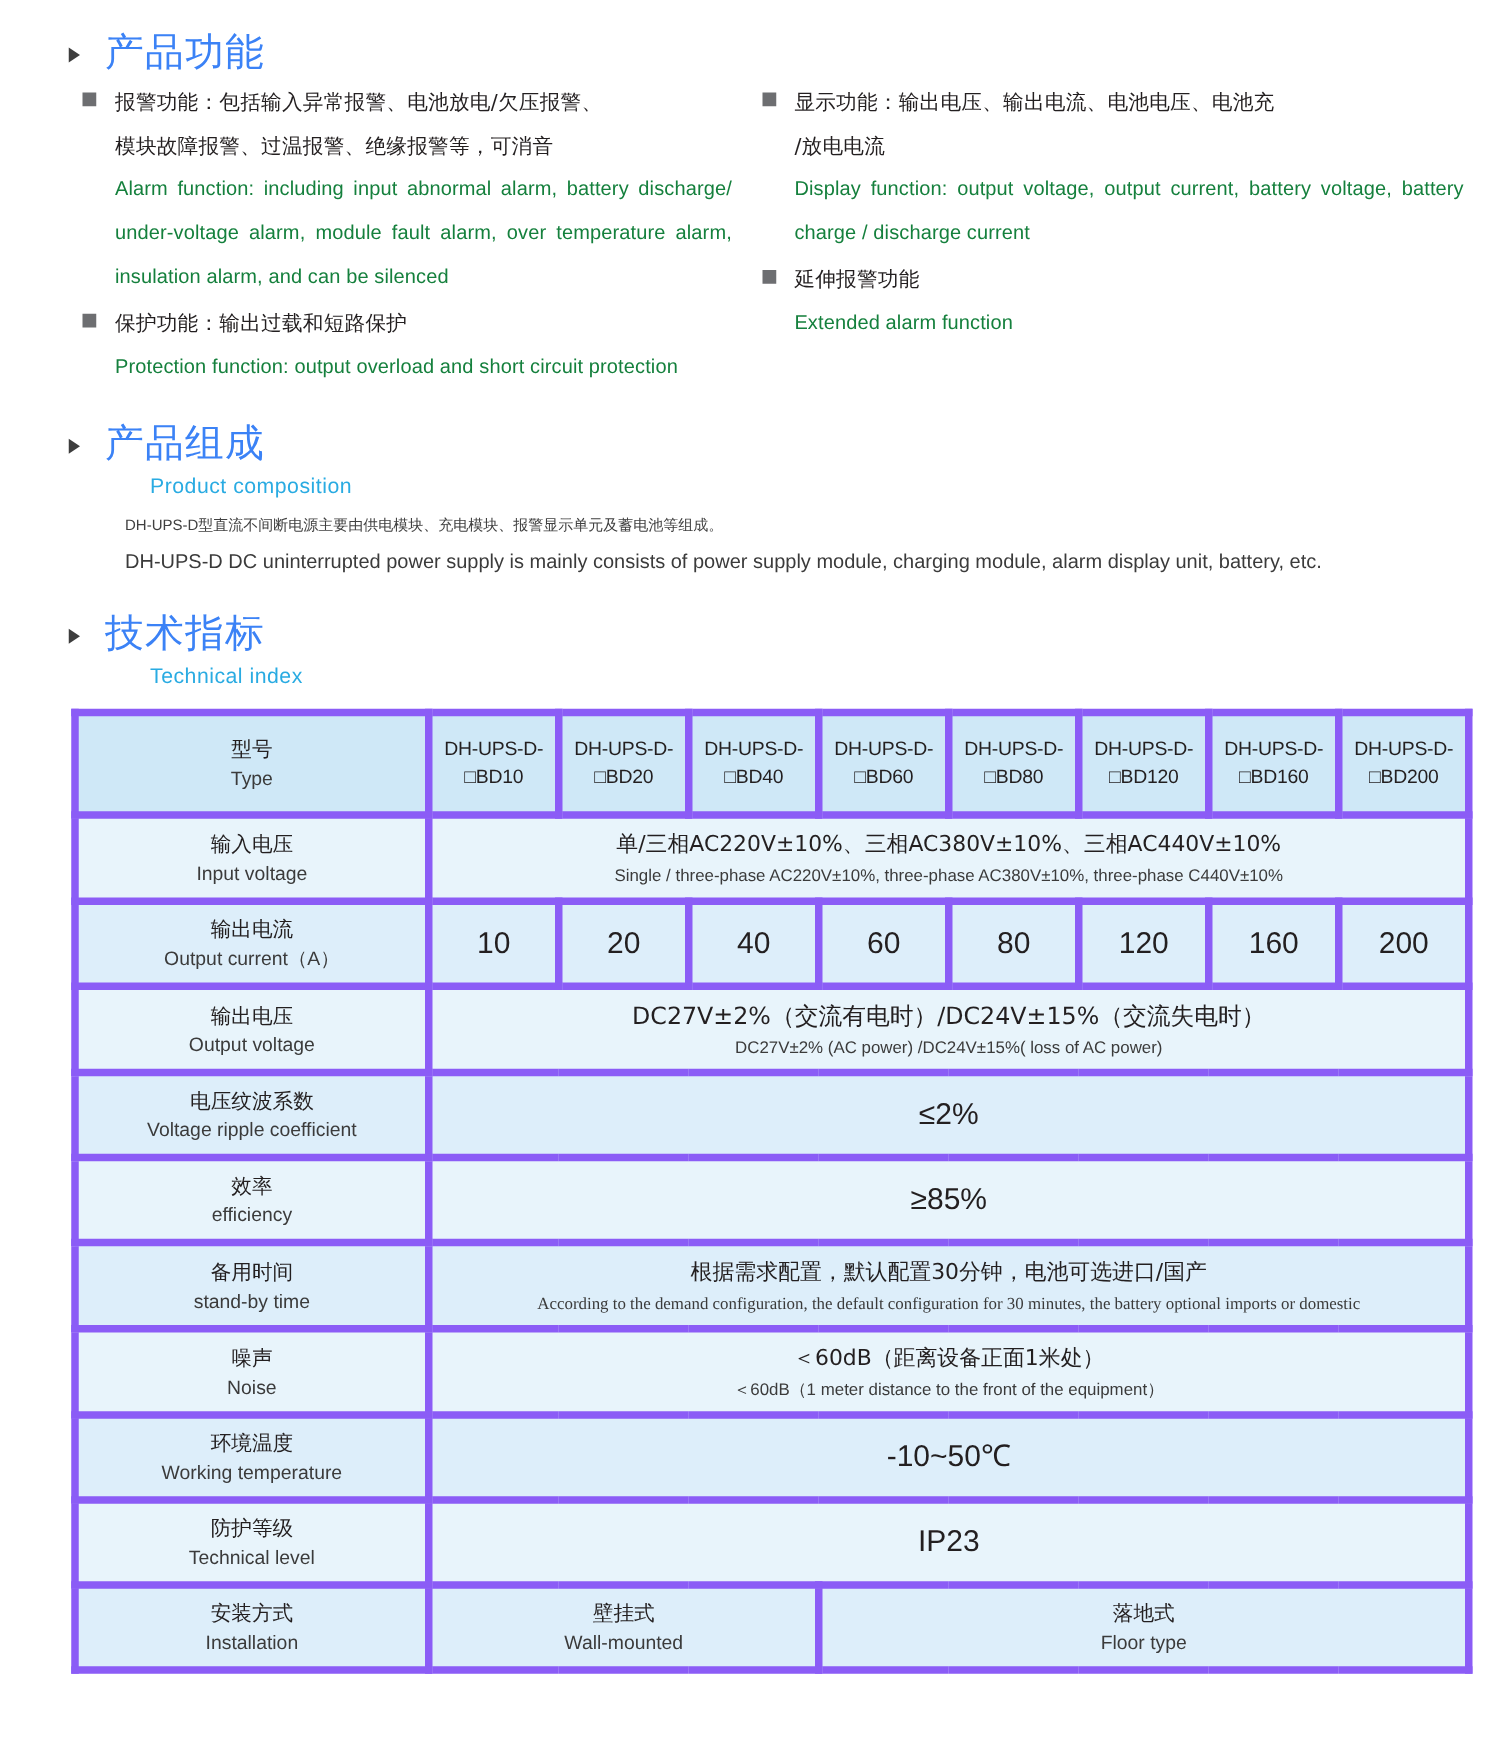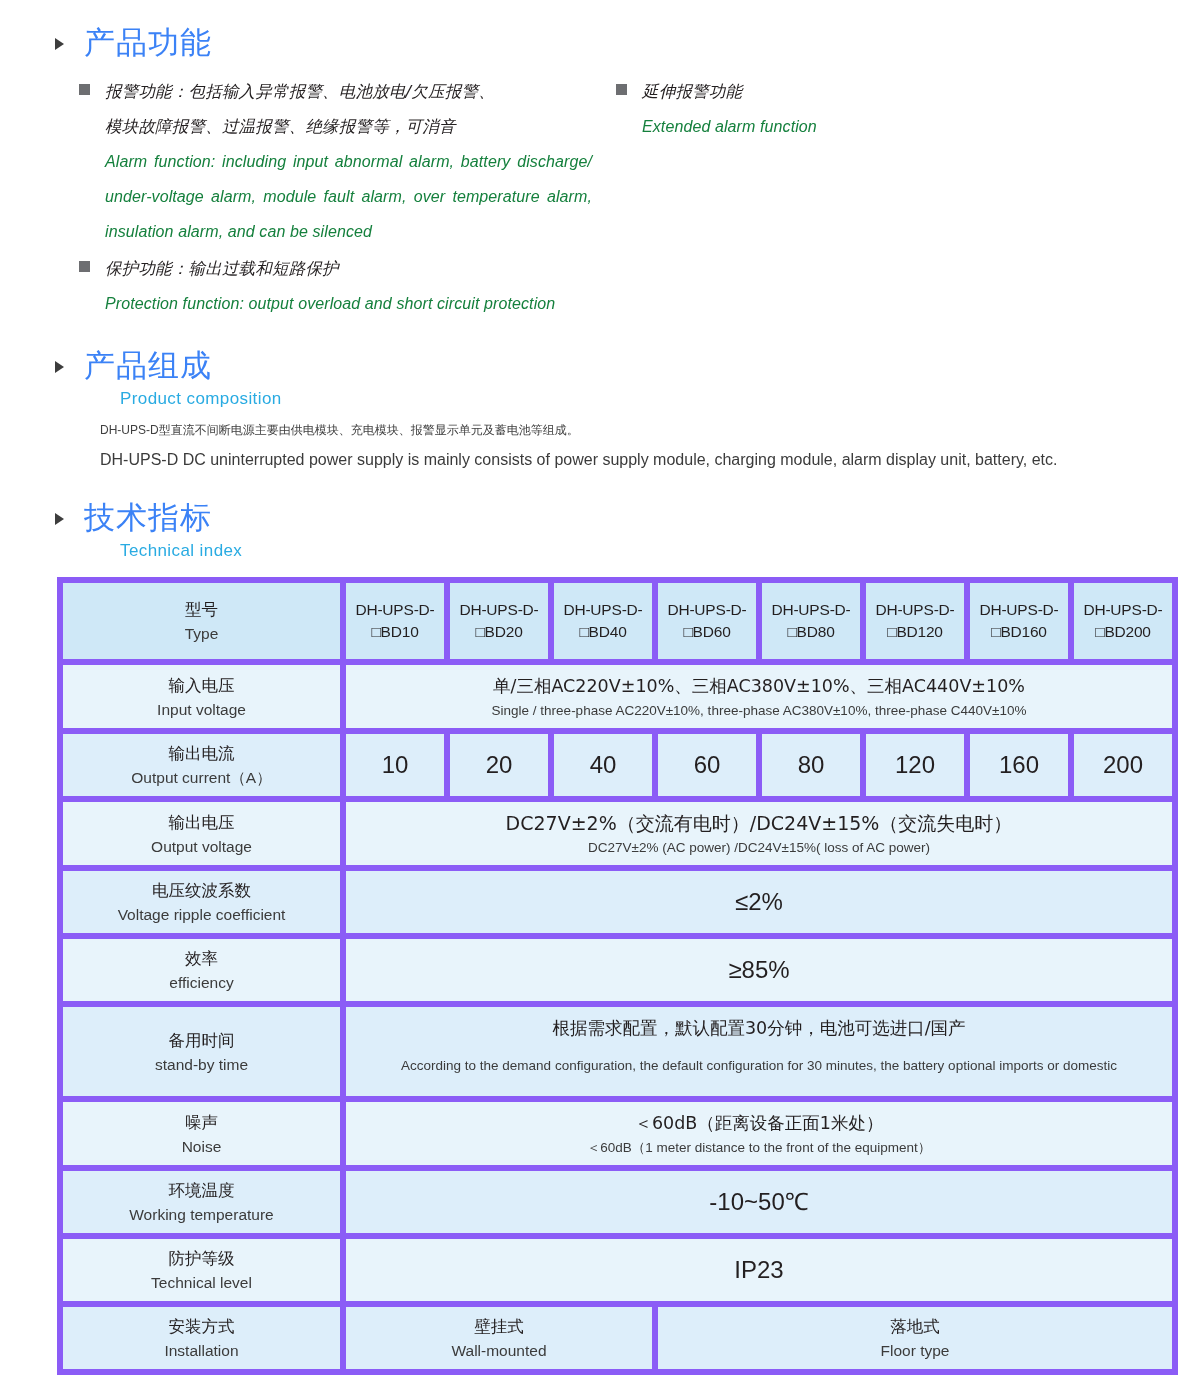--- a/index.html
+++ b/index.html
@@ -50,23 +50,22 @@
     font-size: 17px;
     line-height: 24px;
     color: #29abe2;
     margin: 2px 0 0 36px;
     letter-spacing: 0.4px;
   }
 
   
   .func-cols {
     display: flex;
-    margin: 12px 0 0 0;
-    padding: 0 30px 0 13px;
-    font-style: italic;
+    margin: 2px 0 0 0;
+    padding: 0 30px 0 0;
   }
   .func-col {
     width: 50%;
     box-sizing: border-box;
     padding-left: 92px;
   }
   .func-col.right {
     padding-left: 50px;
   }
   .bullet-item {
@@ -204,20 +203,26 @@
       <div class="bullet-item">
         <span class="sq"></span>
         <div class="cn-line">保护功能：输出过载和短路保护</div>
         <div class="en-line justify">Protection function: output overload and short circuit protection</div>
       </div>
 
     </div>
 
     <div class="func-col right">
 
+      <div class="bullet-item">
+        <span class="sq"></span>
+        <div class="cn-line">显示功能：输出电压、输出电流、电池电压、电池充</div>
+        <div class="cn-line">/放电电流</div>
+        <div class="en-line">Display function: output voltage, output current, battery voltage, battery charge / discharge current</div>
+      </div>
 
       <div class="bullet-item">
         <span class="sq"></span>
         <div class="cn-line">延伸报警功能</div>
         <div class="en-line">Extended alarm function</div>
       </div>
 
     </div>
   </div>
 
@@ -357,21 +362,21 @@
         </td>
       </tr>
 
       <tr class="alt">
         <td>
           <span class="cellcn">备用时间</span>
           <span class="cellen">stand-by time</span>
         </td>
         <td colspan="8">
           <span class="cellmid">根据需求配置，默认配置30分钟，电池可选进口/国产</span>
-          <span class="cellen small" style="max-width:720px;margin:13px auto;">According to the demand configuration, the default configuration for 30 minutes, the battery optional imports or domestic</span>
+          <span class="cellen small" style="max-width:720px;margin:0 auto;font-family:Liberation Serif, serif;">According to the demand configuration, the default configuration for 30 minutes, the battery optional imports or domestic</span>
         </td>
       </tr>
 
       <tr>
         <td>
           <span class="cellcn">噪声</span>
           <span class="cellen">Noise</span>
         </td>
         <td colspan="8">
           <span class="cellmid">＜60dB（距离设备正面1米处）</span>

